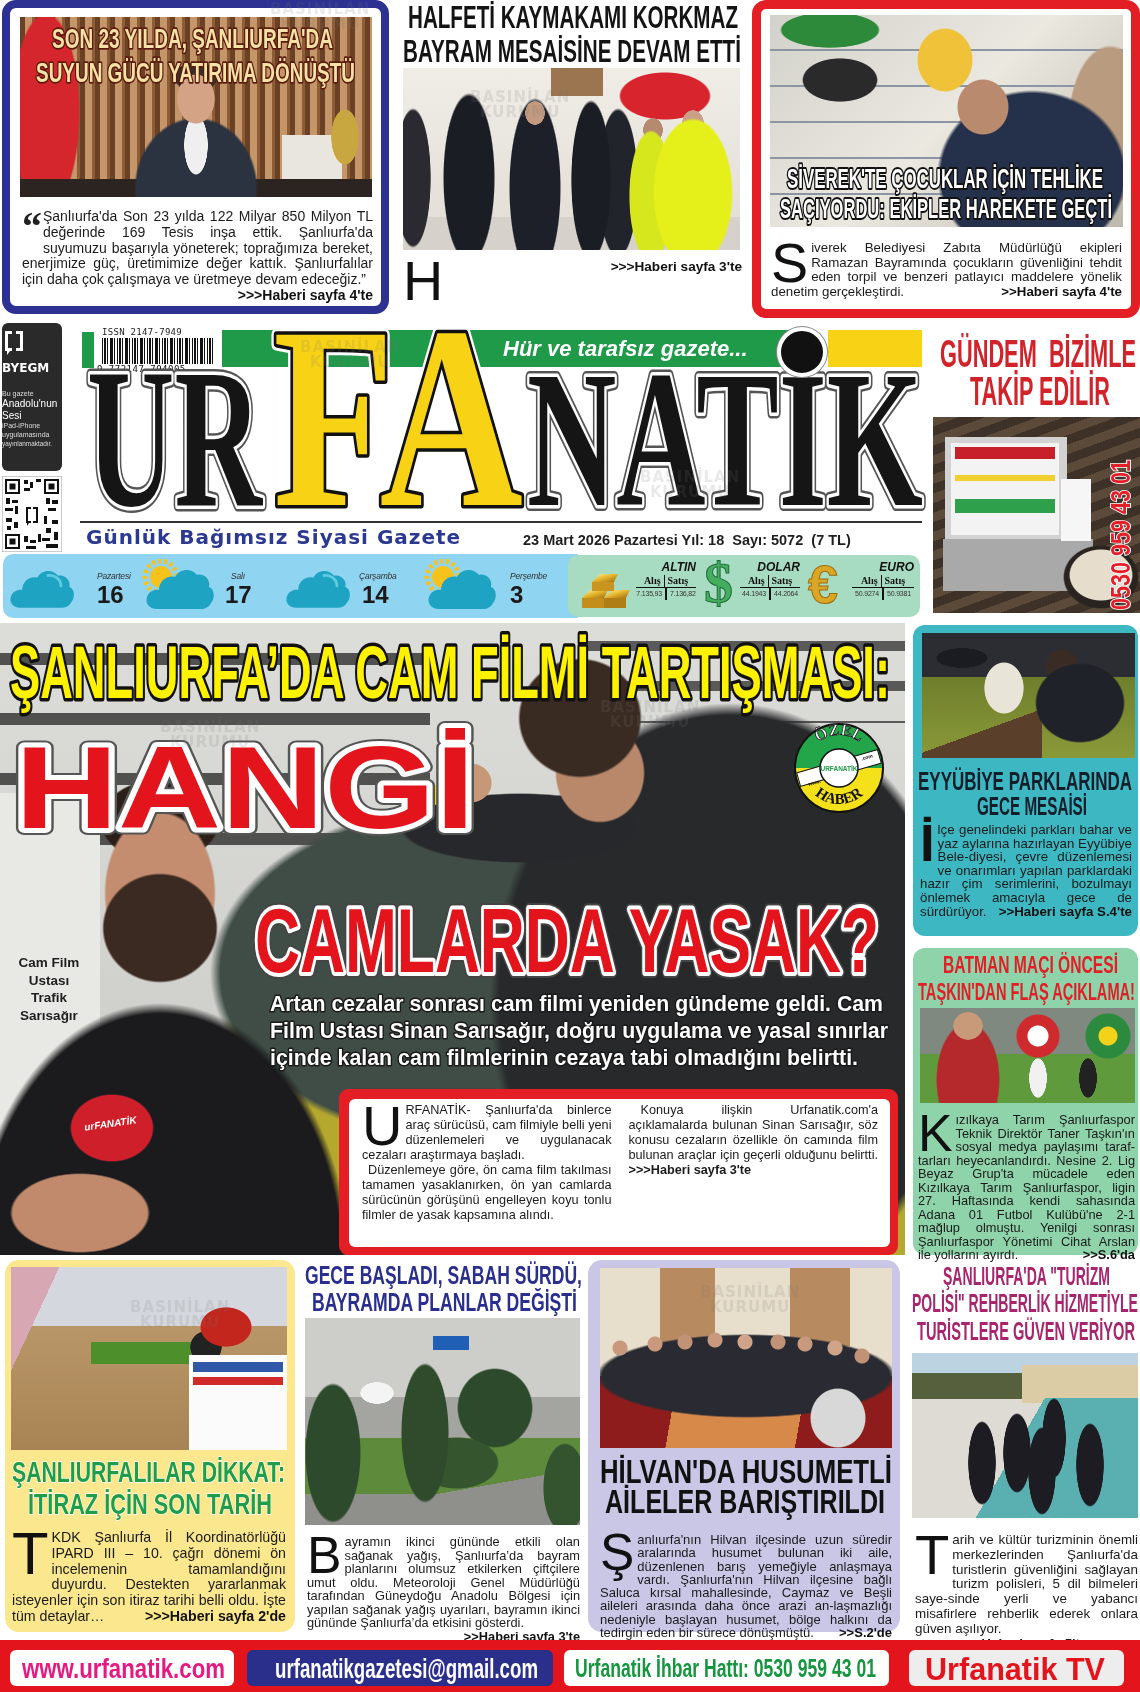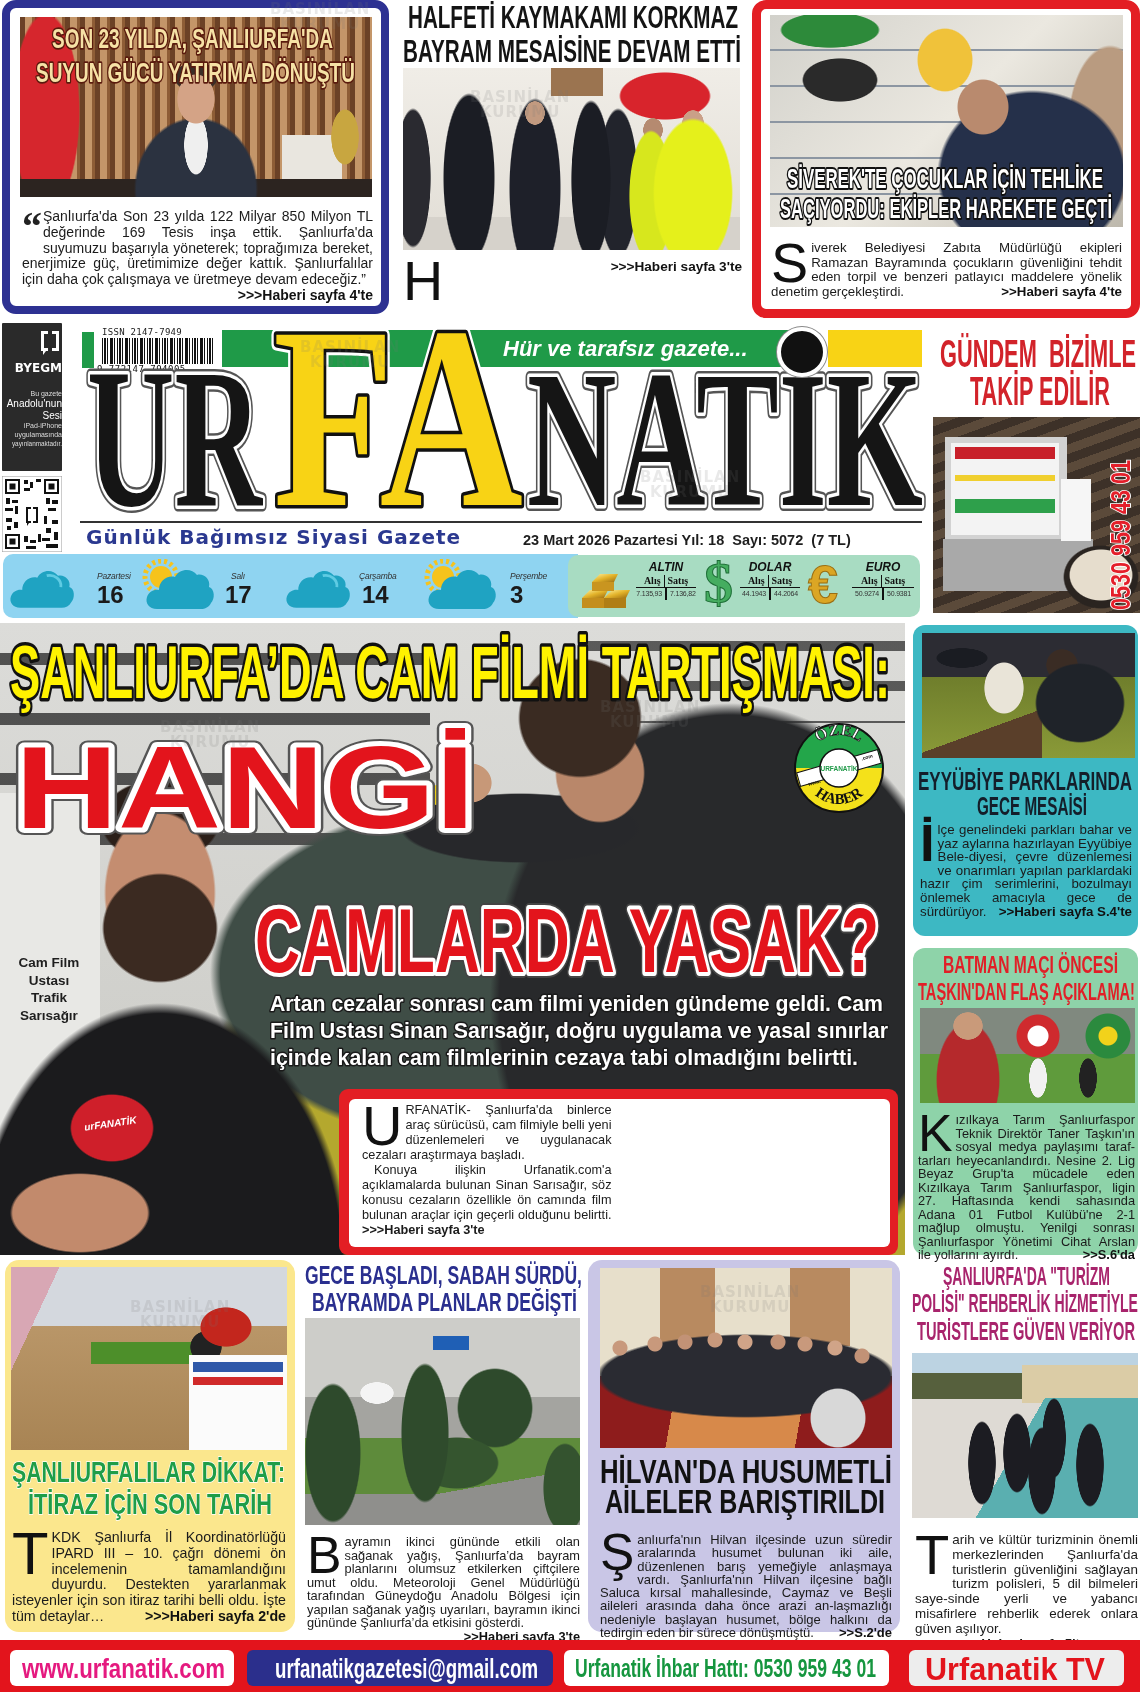--- a/index.html
+++ b/index.html
@@ -9,21 +9,21 @@
 svg.hl{position:absolute;overflow:visible}
 svg.hl text{font-family:"Liberation Sans",sans-serif;font-weight:700}
 .txt{position:absolute;text-align:justify;color:#1b1b1b}
 .dc{float:left;font-weight:400;color:#111;margin-right:3px;font-family:"Liberation Sans",sans-serif}
 .more{font-weight:700;float:right;color:#111;margin-left:6px}
 .photo{position:absolute;overflow:hidden}
 .box{position:absolute}
 .byegm div{white-space:nowrap}
 .wx-day{position:absolute;font-size:8.5px;color:#333;font-style:italic;letter-spacing:-.2px}
 .wx-temp{position:absolute;font-size:24px;font-weight:700;color:#1a1a1a;line-height:24px}
-.cur{position:absolute;text-align:center}
+.cur{position:absolute;text-align:right}
 .cur-name{font:italic 700 12px/13px "Liberation Sans",sans-serif;color:#111}
 .cur-head{display:flex;justify-content:center;border-bottom:1.6px solid #111;font:700 10px/12px "Liberation Serif",serif;color:#111;margin-top:1px}
 .cur-head span{padding:0 3px}
 .cur-head span+span{border-left:1.6px solid #111}
 .cur-vals{display:flex;justify-content:center;font-size:7px;line-height:12px;color:#333;letter-spacing:-.2px}
 .cur-vals span{padding:0 3px}
 .cur-vals span+span{border-left:2px solid #111}
 .main-cols{column-count:2;column-gap:17px;column-fill:auto}
 .main-cols p{margin:0}
 .wm{position:absolute;font:700 15px/15px "DejaVu Sans",sans-serif;color:rgba(120,120,120,.16);text-align:center;letter-spacing:1px;pointer-events:none}
@@ -90,21 +90,21 @@
 <svg class="hl" style="left:785px;top:160px" width="320" height="34">
     <text x="2" y="28" font-size="28" textLength="316" lengthAdjust="spacingAndGlyphs" fill="#fff" stroke="#111" stroke-width="4" paint-order="stroke" stroke-linejoin="round">SİVEREK'TE ÇOCUKLAR İÇİN TEHLİKE</text>
   </svg>
 <svg class="hl" style="left:778px;top:190px" width="336" height="34">
     <text x="2" y="28" font-size="28" textLength="332" lengthAdjust="spacingAndGlyphs" fill="#fff" stroke="#111" stroke-width="4" paint-order="stroke" stroke-linejoin="round">SAÇIYORDU: EKİPLER HAREKETE GEÇTİ</text>
   </svg>
 <div class="txt" style="left:771px;top:241px;width:351px;font-size:13.3px;line-height:14.7px">
   <span class="dc" style="font-size:55.7px;line-height:44.1px">S</span><span>iverek Belediyesi Zabıta Müdürlüğü ekipleri Ramazan Bayramında çocukların güvenliğini tehdit eden torpil ve benzeri patlayıcı maddelere yönelik denetim gerçekleştirdi.</span><b class="more">&gt;&gt;Haberi sayfa 4'te</b>
 </div>
 
-<div class="abs byegm" style="left:2px;top:323px;width:60px;height:148px;background:#2a2a2a;border-radius:1px;text-align:right;color:#fff;padding-top:6px">
+<div class="abs byegm" style="left:2px;top:323px;width:60px;height:148px;background:#2a2a2a;border-radius:6px;text-align:left;color:#fff;padding-top:6px">
   <svg width="24" height="28" viewBox="0 0 24 28">
       <path d="M3 2h7v3H6v14h4v3H8l-3 4v-4H3z M21 2h-7v3h4v14h-4v3h7z" fill="#fff"></path>
     </svg>
   <div style="font:700 12px/14px 'DejaVu Sans',sans-serif">BYEGM</div>
   <div style="font-size:7px;line-height:9px;margin-top:14px;color:#ddd">Bu gazete</div>
   <div style="font-size:10px;line-height:12px">Anadolu'nun</div>
   <div style="font-size:10px;line-height:11px">Sesi</div>
   <div style="font-size:7px;line-height:9px;color:#ddd">iPad-iPhone</div>
   <div style="font-size:7px;line-height:9px;color:#ddd">uygulamasında</div>
   <div style="font-size:6.4px;line-height:9px;color:#ddd">yayınlanmaktadır.</div>
@@ -340,20 +340,21 @@
   <div>Ustası</div>
   <div>Trafik</div>
   <div>Sarısağır</div>
 </div>
 <div class="abs" style="left:84px;top:1118px;font:italic 700 10px/11px 'Liberation Sans',sans-serif;color:#fff;transform:rotate(-8deg)">urFANATİK</div>
 
 <div class="box" style="left:339px;top:1089px;width:559px;height:166px;background:#e31e24;border-radius:9px"></div>
 <div class="box" style="left:349px;top:1099px;width:541px;height:148px;background:#fff;border-radius:6px"></div>
 <div class="txt main-cols" style="left:362px;top:1103px;width:516px;height:136px;font-size:12.7px;line-height:15px">
   <p><span class="dc" style="font-size:56px;line-height:45px">U</span><span>RFANATİK- Şanlıurfa'da binlerce araç sürücüsü, cam filmiyle belli yeni düzenlemeleri ve uygulanacak cezaları araştırmaya başladı.</span></p>
+  <p style="text-indent:6px">Düzenlemeye göre, ön cama film takılması tamamen yasaklanırken, ön yan camlarda sürücünün görüşünü engelleyen koyu tonlu filmler de yasak kapsamına alındı.</p>
   <p style="text-indent:12px"><span>Konuya ilişkin Urfanatik.com'a açıklamalarda bulunan Sinan Sarısağır, söz konusu cezaların özellikle ön camında film bulunan araçlar için geçerli olduğunu belirtti.</span> <b>&gt;&gt;&gt;Haberi sayfa 3'te</b></p>
 </div>
 
 <div class="box" style="left:913px;top:625px;width:225px;height:311px;background:#3db8c3;border-radius:12px"></div>
 <div class="photo" style="left:922px;top:633px;width:213px;height:125px;background:
  radial-gradient(ellipse 45px 40px at 158px 70px,#1f2329 96%,transparent 100%),
  radial-gradient(ellipse 16px 16px at 140px 32px,#3a2c24 96%,transparent 100%),
  radial-gradient(ellipse 20px 26px at 82px 55px,#e9e4d8 96%,transparent 100%),
  radial-gradient(ellipse 26px 10px at 40px 25px,#1a1c22 96%,transparent 100%),
  linear-gradient(160deg,transparent 55%,#5a3f2a 55%) 0 60px/120px 65px no-repeat,

